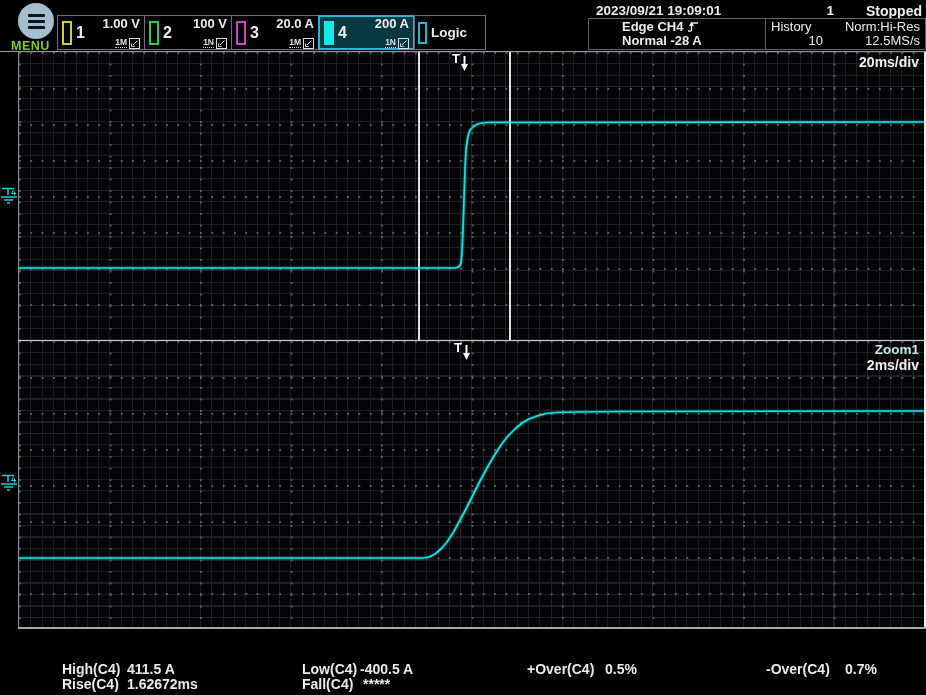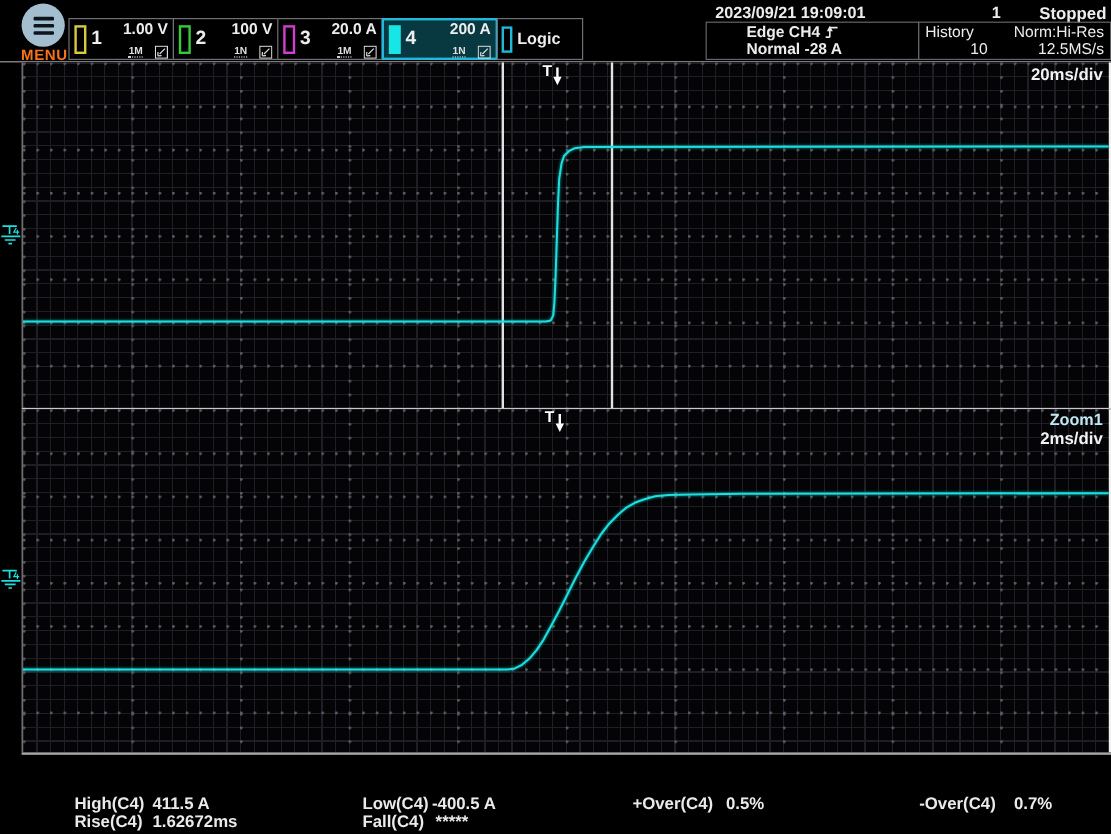--- a/index.html
+++ b/index.html
@@ -3,32 +3,32 @@
 <meta charset="utf-8">
 <style>
   html,body{margin:0;padding:0;background:#000;}
   #screen{position:relative;width:926px;height:695px;background:#000;overflow:hidden;
           font-family:"Liberation Sans",sans-serif;color:#ededed;}
   
   .menu-btn{position:absolute;left:11px;top:2px;width:56px;height:48px;cursor:pointer;}
   .menu-circle{position:absolute;left:7px;top:1px;width:36px;height:36px;border-radius:50%;
                background:#a3bfcf;display:flex;flex-direction:column;justify-content:center;align-items:center;gap:3px;}
   .menu-circle i{display:block;width:17px;height:3px;background:#0c141c;border-radius:1px;}
-  .menu-label{position:absolute;left:0;top:37px;width:52px;text-align:center;font-size:12.5px;
-              font-weight:bold;color:#f97316;letter-spacing:.5px;}
+  .menu-label{position:absolute;left:0;top:37px;width:52px;text-align:left;font-size:12.5px;
+              font-weight:bold;color:#84cc16;letter-spacing:.5px;}
   .chstrip{position:absolute;left:58px;top:15px;height:35px;display:flex;}
   .chbox{width:88px;height:35px;border:1px solid #6f6f76;margin-left:-1px;display:flex;align-items:center;
          padding:0 4px 0 4px;box-sizing:border-box;background:#000;cursor:pointer;}
   .chbox.sel{width:97px;border:2px solid #22b8dc;background:#083840;}
   .swatch{width:10px;height:24px;border:2px solid #888;box-sizing:border-box;margin-right:4px;flex:none;}
   .swatch.filled{border:none;}
   .chnum{font-size:16px;font-weight:bold;width:12px;flex:none;}
   .chvals{flex:1;text-align:right;line-height:1;}
   .chval{font-size:13px;font-weight:bold;display:block;margin-bottom:8px;white-space:nowrap;}
-  .chicons{display:flex;justify-content:flex-end;align-items:center;gap:10px;}
+  .chicons{display:flex;justify-content:flex-end;align-items:center;gap:2px;}
   .coupling{font-size:8.5px;font-weight:bold;color:#e0e0e0;border-bottom:1px dotted #cfcfcf;line-height:1.1;}
   .logicbox{width:72px;height:35px;border:1px solid #6f6f76;margin-left:-1px;display:flex;align-items:center;
             box-sizing:border-box;padding:0 3px;cursor:pointer;}
   .logicswatch{width:9px;height:22px;border:2px solid #1fb8d8;box-sizing:border-box;margin-right:4px;flex:none;}
   .logiclabel{font-size:13.5px;font-weight:bold;}
   #datetime{position:absolute;left:596px;top:3px;font-size:13.5px;font-weight:bold;white-space:nowrap;}
   #acqcount{position:absolute;right:92px;top:3px;font-size:13.5px;font-weight:bold;}
   #runstate{position:absolute;right:4px;top:3px;font-size:14px;font-weight:bold;}
   .trigbox{position:absolute;left:588px;top:18px;width:178px;height:32px;border:1px solid #63636a;
            box-sizing:border-box;padding:1px 5px;font-size:13px;font-weight:bold;line-height:14px;cursor:pointer;}

